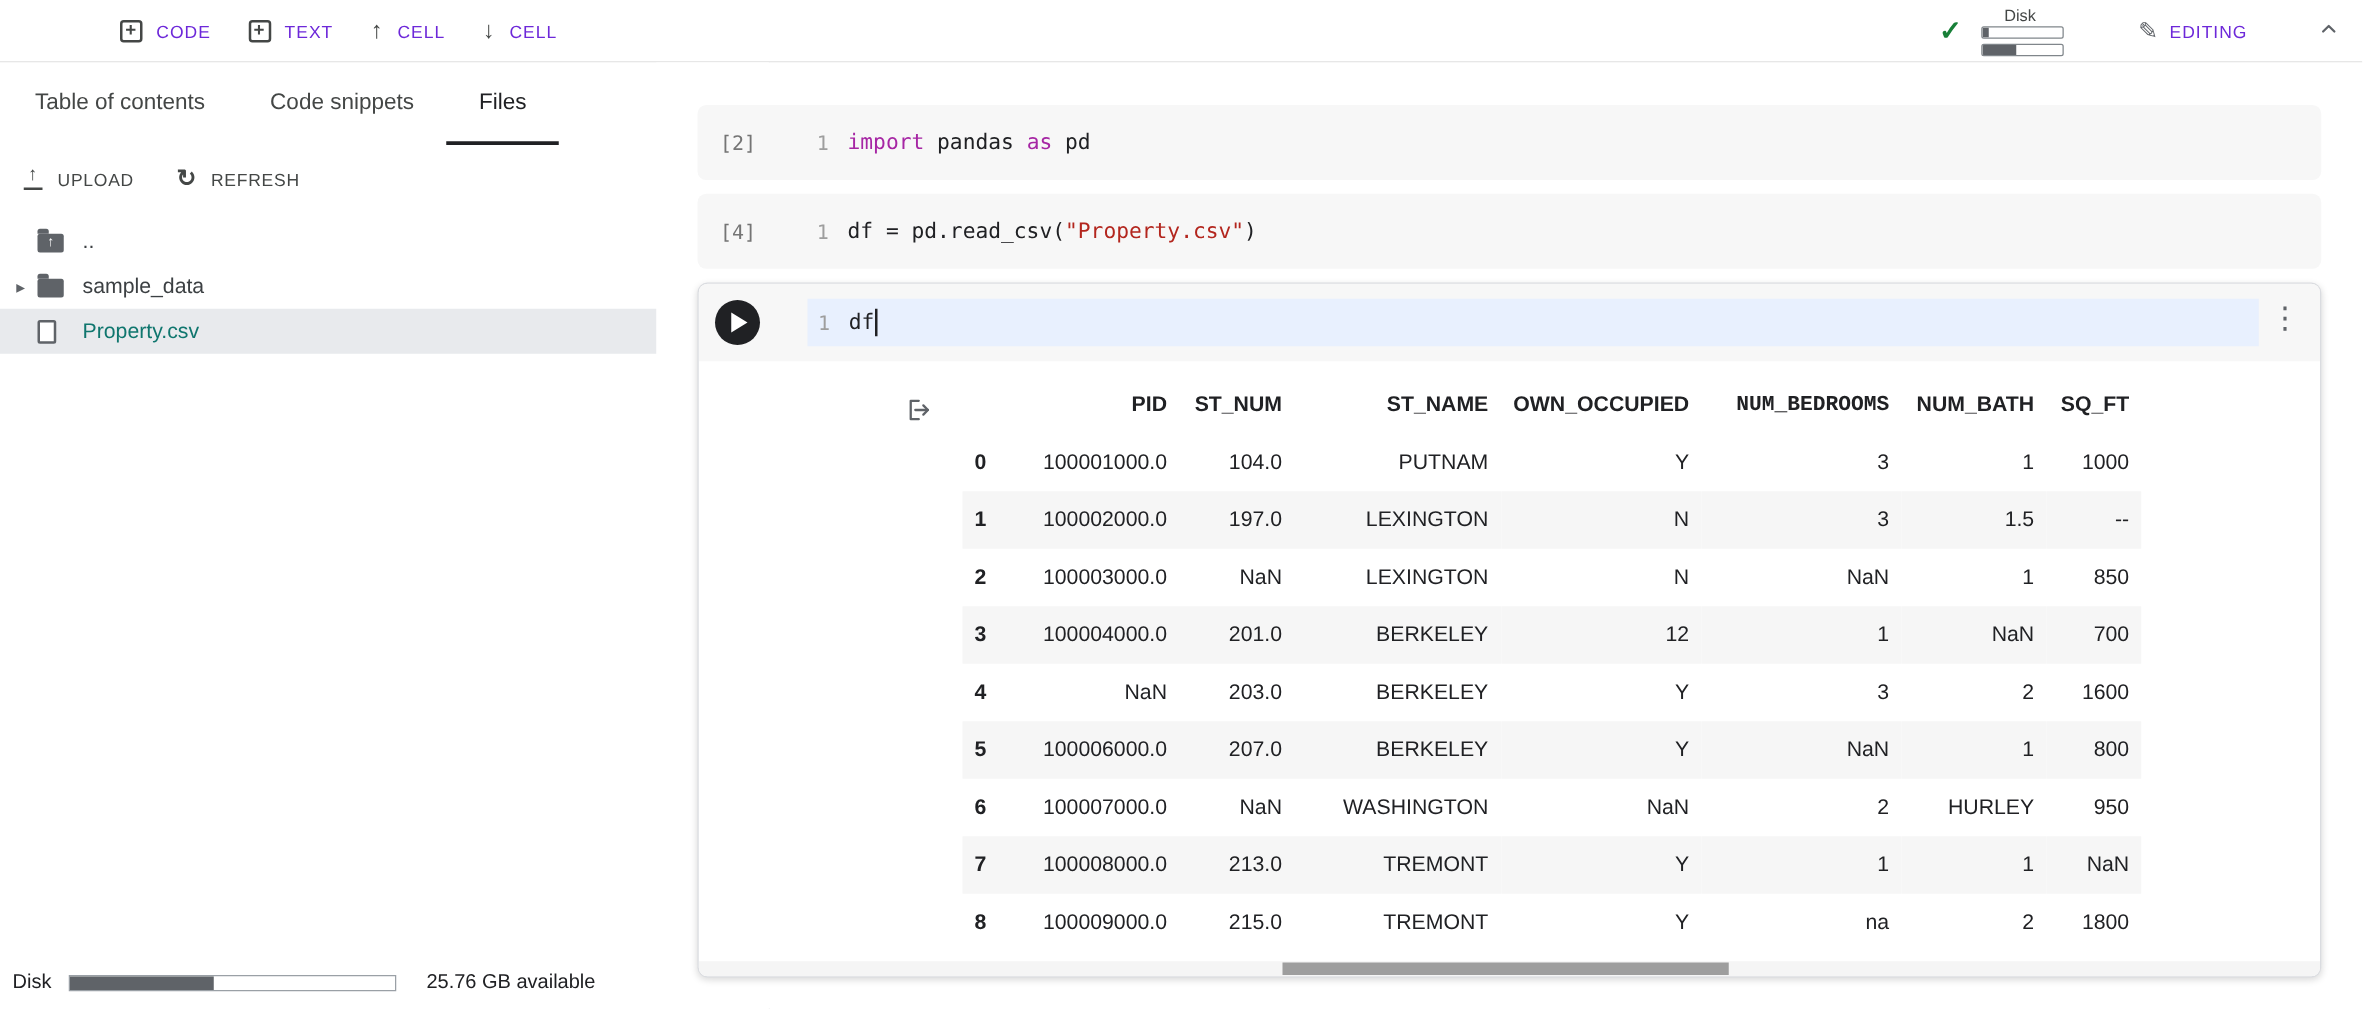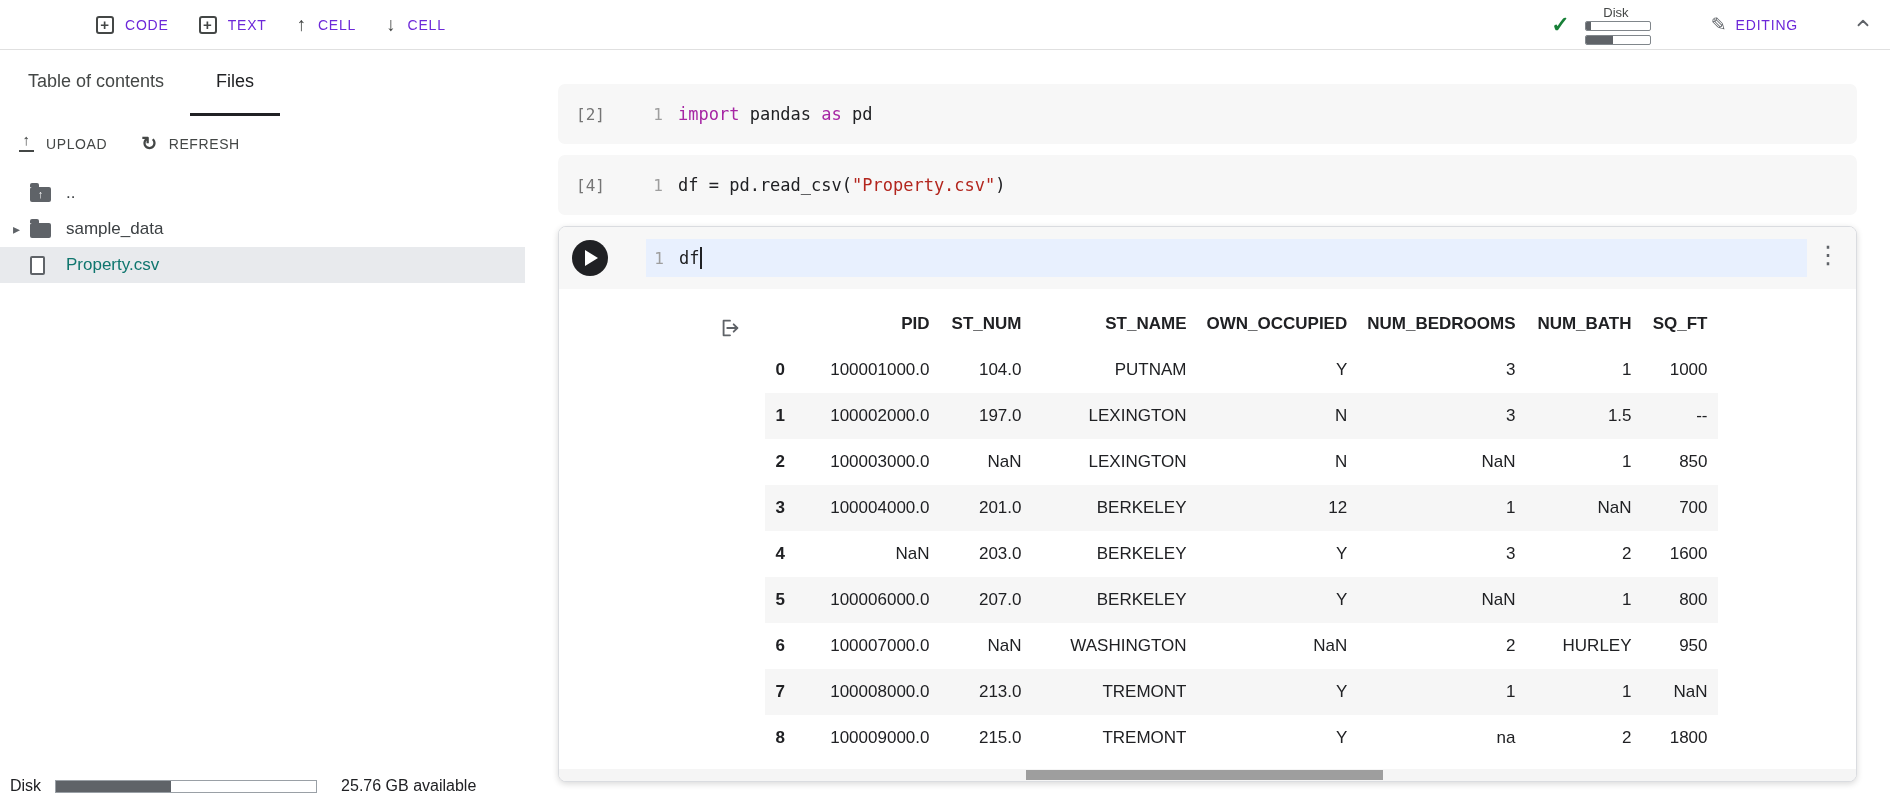--- a/index.html
+++ b/index.html
@@ -101,21 +101,21 @@
   .df { border-collapse:collapse; font-size:17px; color:#202124; }
   .df th, .df td { padding:0 10px; height:46px; text-align:right; white-space:nowrap; font-weight:normal; }
   .df thead th { font-weight:bold; }
   .df tbody th { font-weight:bold; text-align:left; }
   .df tbody tr:nth-child(even) { background:#f6f6f6; }
   .df th:nth-child(1) { min-width:34px; }
   .df th:nth-child(2) { min-width:140px; }
   .df th:nth-child(3) { min-width:92px; }
   .df th:nth-child(4) { min-width:165px; }
   .df th:nth-child(5) { min-width:160px; }
-  .df th:nth-child(6) { min-width:160px; }
+  .df th:nth-child(6) { min-width:160px;font-family:Liberation Mono, monospace; }
   .df th:nth-child(7) { min-width:116px; }
   .df th:nth-child(8) { min-width:76px; }
 
   .h-scrollbar { height:12px; background:#f5f5f5; position:relative; }
   .h-scrollbar .thumb { position:absolute; top:1px; height:10px; left:36%; width:27.5%; background:#9e9e9e; }
 </style>
 </head>
 <body>
 
 <div class="app">
@@ -165,20 +165,23 @@
             <path d="M6 15 L12 9 L18 15" fill="none" stroke="#5f6368" stroke-width="2.4" stroke-linecap="round" stroke-linejoin="round"></path>
           </svg>
       </button>
     </div>
   </header>
 
   <aside class="sidebar">
     <div class="tabs">
       <div class="tab">
         <span>Table of contents</span>
+      </div>
+      <div class="tab">
+        <span>Code snippets</span>
       </div>
       <div class="tab active">
         <span>Files</span>
       </div>
       <button class="close-btn"><span>×</span></button>
     </div>
 
     <div class="file-actions">
       <button class="fa-btn">
         <span class="upload-ic">

